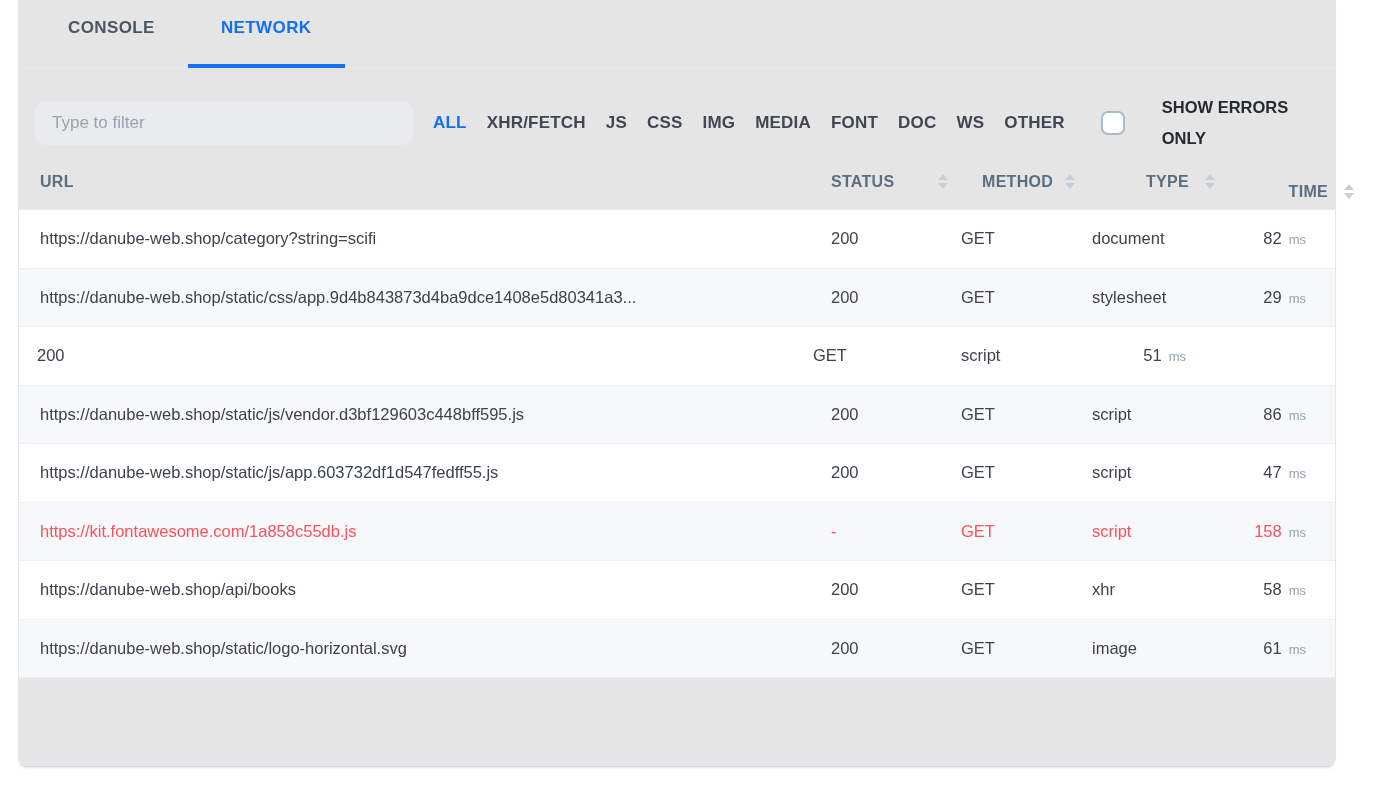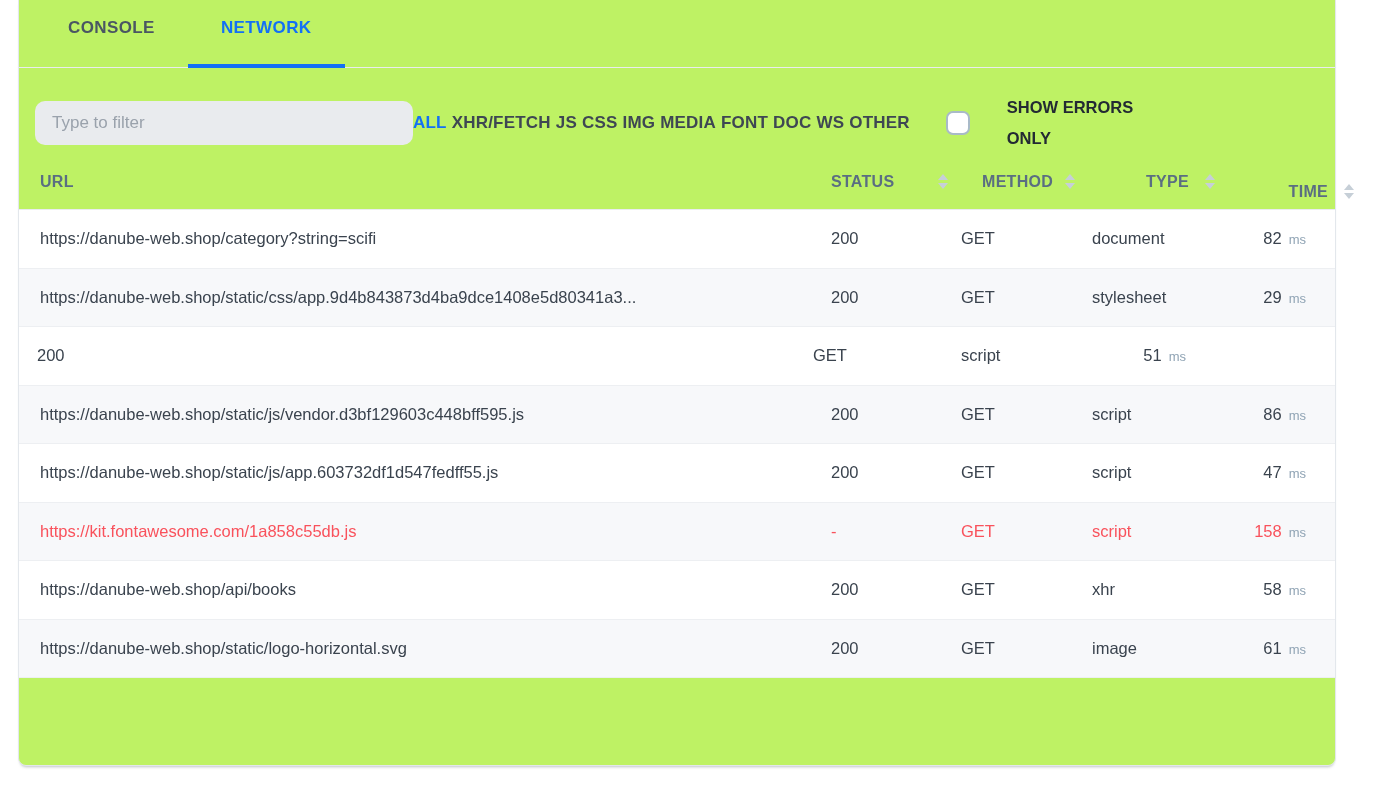--- a/index.html
+++ b/index.html
@@ -1,42 +1,42 @@
 <!DOCTYPE html>
 <html style="--accent: #1370f5; --error: #f9525c;"><head>
 <meta charset="utf-8">
 <style>
   * { box-sizing: border-box; margin: 0; padding: 0; }
   html, body { width: 1376px; height: 798px; background: #ffffff;
     font-family: "Liberation Sans", sans-serif; overflow: hidden; }
 
   .card {
     position: absolute; left: 18px; top: 0; width: 1318px; height: 766px;
-    background: #bef264; border: 1px solid #e3e7ec; border-top: none;
+    background: #e5e5e5; border: 1px solid #e3e7ec; border-top: none;
     border-radius: 0 0 8px 8px;
     box-shadow: 0 3px 3px -2px rgba(110,120,132,0.45);
   }
 
   
   .tabs-bar { position: relative; height: 68px; border-bottom: 1px solid #e9ecef;
     display: flex; align-items: center; padding-left: 16px; }
   .tab { position: relative; height: 68px; padding: 0 33px 12px 33px;
     display: flex; align-items: center; cursor: pointer;
     font-size: 17px; font-weight: 700; letter-spacing: 0.4px; color: #4a5663; }
   .tab.active { color: var(--accent); }
   .tab.active .tab-underline { position: absolute; left: 0; right: 0; bottom: 0;
     height: 4px; background: var(--accent); }
 
   
   .toolbar { display: flex; align-items: center; padding: 24px 0 0 16px; }
   .filter-input { width: 378px; height: 44px; background: #e9ebee;
     border: none; border-radius: 10px; padding: 0 17px; font-size: 17px;
     color: #3e474f; font-family: "Liberation Sans", sans-serif; outline: none; }
   .filter-input::placeholder { color: #9aa2ac; }
-  .type-filters { display: flex; align-items: center; gap: 5px; 
+  .type-filters { display: flex; align-items: center; gap: 20px; margin-left: 20px;
     font-size: 17px; font-weight: 700; letter-spacing: 0.2px; color: #3e4753; }
   .type-filter { cursor: pointer; white-space: nowrap; }
   .type-filter.active { color: var(--accent); }
   .errors-only { display: flex; align-items: center; gap: 13px; margin-left: 36px; }
   .checkbox { width: 24px; height: 24px; border: 2px solid #a9bac8;
     border-radius: 7px; background: #fff; cursor: pointer; flex: none; }
   .errors-label { width: 148px; font-size: 16.5px; font-weight: 700;
     color: #232a33; line-height: 31px; margin-left: 24px; }
 
   

